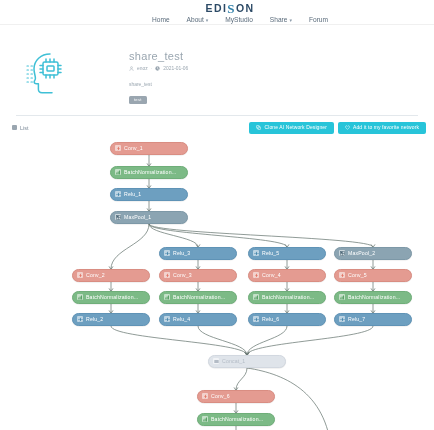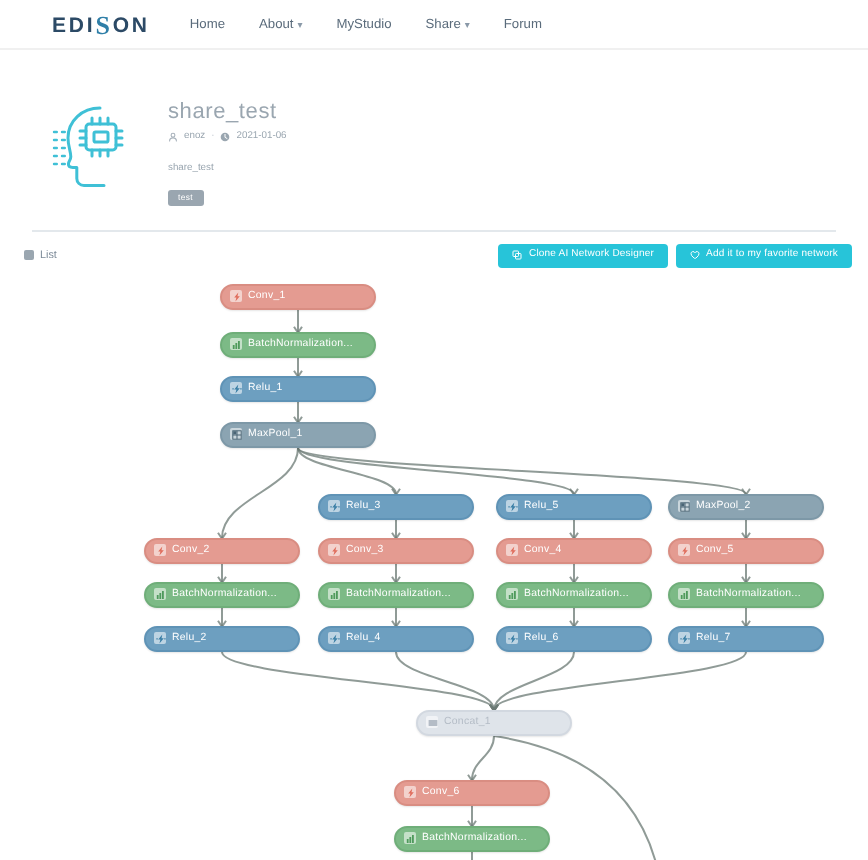--- a/index.html
+++ b/index.html
@@ -4,34 +4,35 @@
 <style>
   html,body{margin:0;padding:0;}
   body{
     width:434px;height:430px;overflow:hidden;background:#ffffff;
     font-family:"Liberation Sans",sans-serif;
     -webkit-font-smoothing:antialiased;
   }
   
   .navbar{
     height:24px;display:flex;align-items:center;padding:0 0 0 26px;
-    background:#ffffff;border-bottom:1px solid #f0f0f0;
+    background:#ffffff;border-bottom:1px solid #f0f0f0;flex-direction:column;
   }
   .logo{display:flex;align-items:baseline;letter-spacing:1.4px;
     font-size:10.5px;font-weight:700;color:#2c4a66;}
   .logo .s-mark{color:#2f7fa8;font-size:13px;font-weight:700;position:relative;top:1px;
     font-family:"Liberation Serif",serif;}
   .nav-links{display:flex;align-items:center;margin-left:20px;gap:17px;}
   .nav-link{font-size:6.6px;color:#5a6b7b;white-space:nowrap;cursor:pointer;display:flex;align-items:center;gap:2px;}
   .caret{font-size:5px;color:#8a99a8;position:relative;top:0px;}
   
   .header-card{
     margin:9px 16px 0 16px;padding:8px 0 10px 0;
     display:flex;align-items:flex-start;
     border-bottom:1px solid #e3e8ec;
+    gap:45px;
   }
   .thumb{
     width:68px;height:62px;flex:none;display:flex;align-items:center;justify-content:center;
   }
   .meta{padding-top:8px;flex:1;}
   .proj-title{font-size:11px;color:#9aa6b0;font-weight:400;letter-spacing:.3px;line-height:1.2;}
   .proj-sub{display:flex;align-items:center;gap:3px;margin-top:2.5px;font-size:4.9px;color:#9aa6b0;}
   .proj-sub .dot-sep{color:#b6bec6;}
   .proj-desc{margin-top:11px;font-size:4.9px;color:#9aa6b0;}
   .tag{

